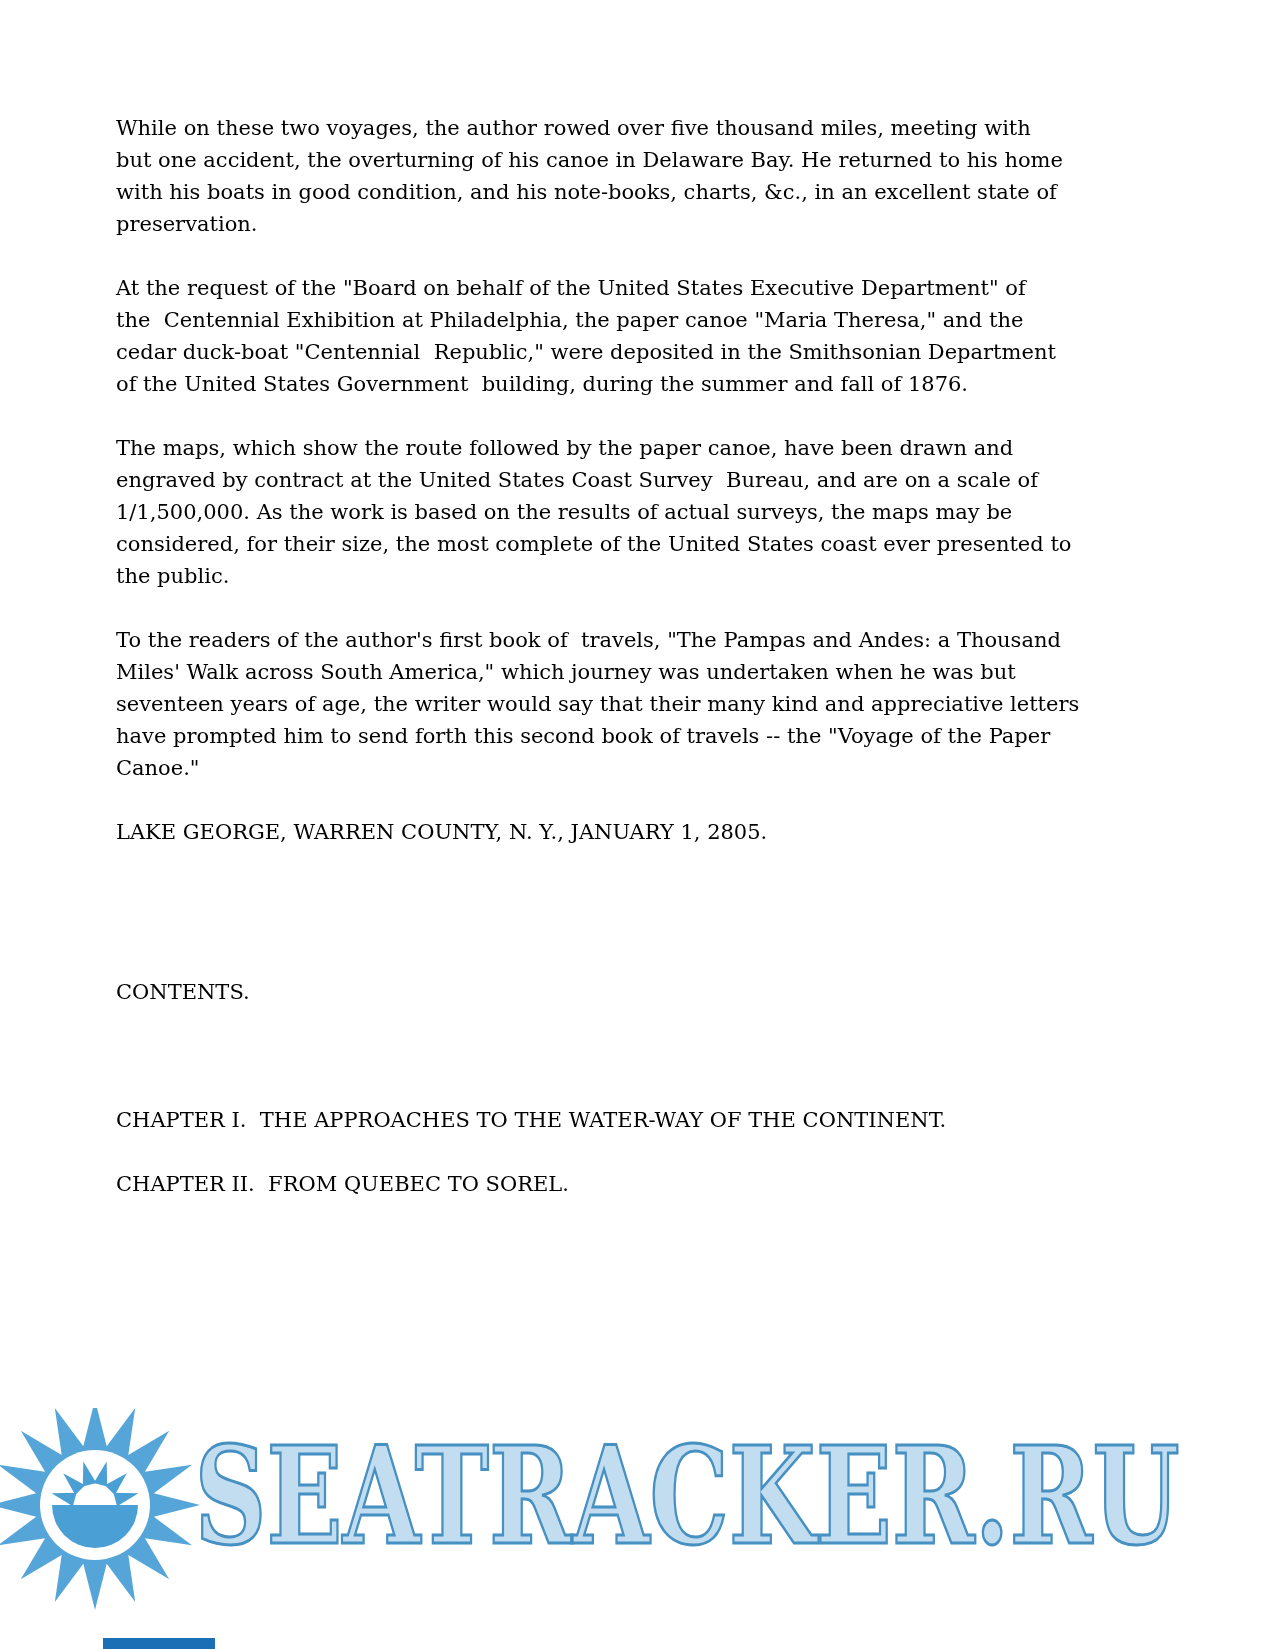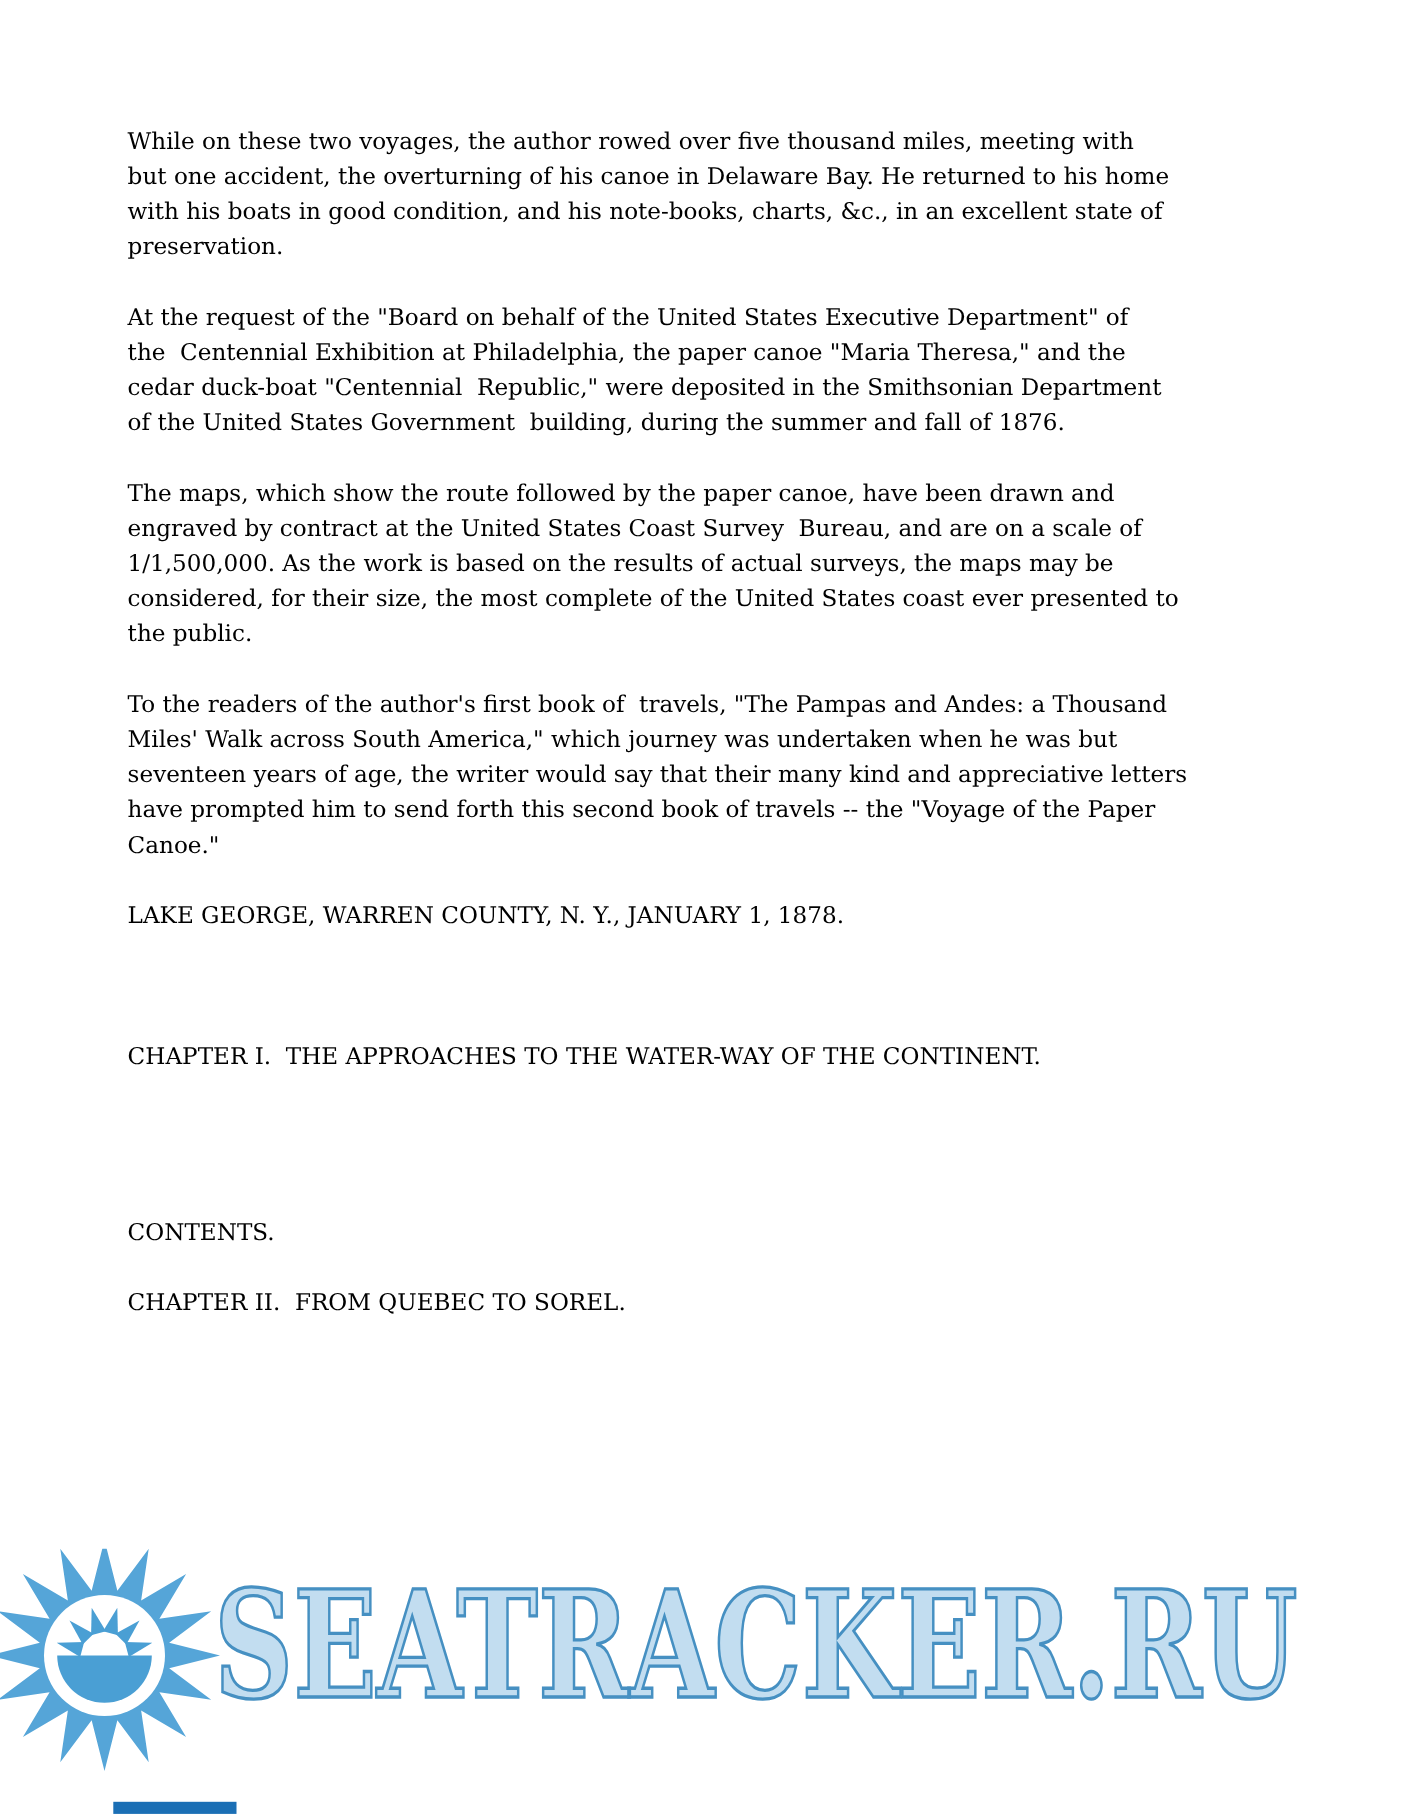--- a/index.html
+++ b/index.html
@@ -65,23 +65,23 @@
     <p class="para">The maps, which show the route followed by the paper canoe, have been drawn and
 engraved by contract at the United States Coast Survey  Bureau, and are on a scale of
 1/1,500,000. As the work is based on the results of actual surveys, the maps may be
 considered, for their size, the most complete of the United States coast ever presented to
 the public.</p>
     <p class="para">To the readers of the author's first book of  travels, "The Pampas and Andes: a Thousand
 Miles' Walk across South America," which journey was undertaken when he was but
 seventeen years of age, the writer would say that their many kind and appreciative letters
 have prompted him to send forth this second book of travels -- the "Voyage of the Paper
 Canoe."</p>
-    <p class="para">LAKE GEORGE, WARREN COUNTY, N. Y., JANUARY 1, 1878.</p>
+    <p class="para">LAKE GEORGE, WARREN COUNTY, N. Y., JANUARY 1, 2805.</p>
+    <p class="para contents-heading">CONTENTS.</p>
     <p class="para chapter-title-first">CHAPTER I.  THE APPROACHES TO THE WATER-WAY OF THE CONTINENT.</p>
-    <p class="para contents-heading">CONTENTS.</p>
     <p class="para">CHAPTER II.  FROM QUEBEC TO SOREL.</p>
   </div>
 
   <div class="watermark">
     <svg width="1274" height="241" viewBox="0 0 1274 241" xmlns="http://www.w3.org/2000/svg">
       <g>
         <polygon points="200,97 153.8,108.7 192,137.2 144.9,130.3 169.2,171.2 128.3,146.9 135.2,194 106.7,155.8 95,202 83.3,155.8 54.8,194 61.7,146.9 20.8,171.2 45.1,130.3 -2,137.2 36.2,108.7 -10,97 36.2,85.3 -2,56.8 45.1,63.7 20.8,22.8 61.7,47.1 54.8,0 83.3,38.2 95,-8 106.7,38.2 135.2,0 128.3,47.1 169.2,22.8 144.9,63.7 192,56.8 153.8,85.3" fill="#55a5d8"></polygon>
         <circle cx="95" cy="97" r="55" fill="#ffffff"></circle>
         <path d="M 52 97 A 43 43 0 0 0 138 97 Z" fill="#4a9fd4"></path>
         <g>

